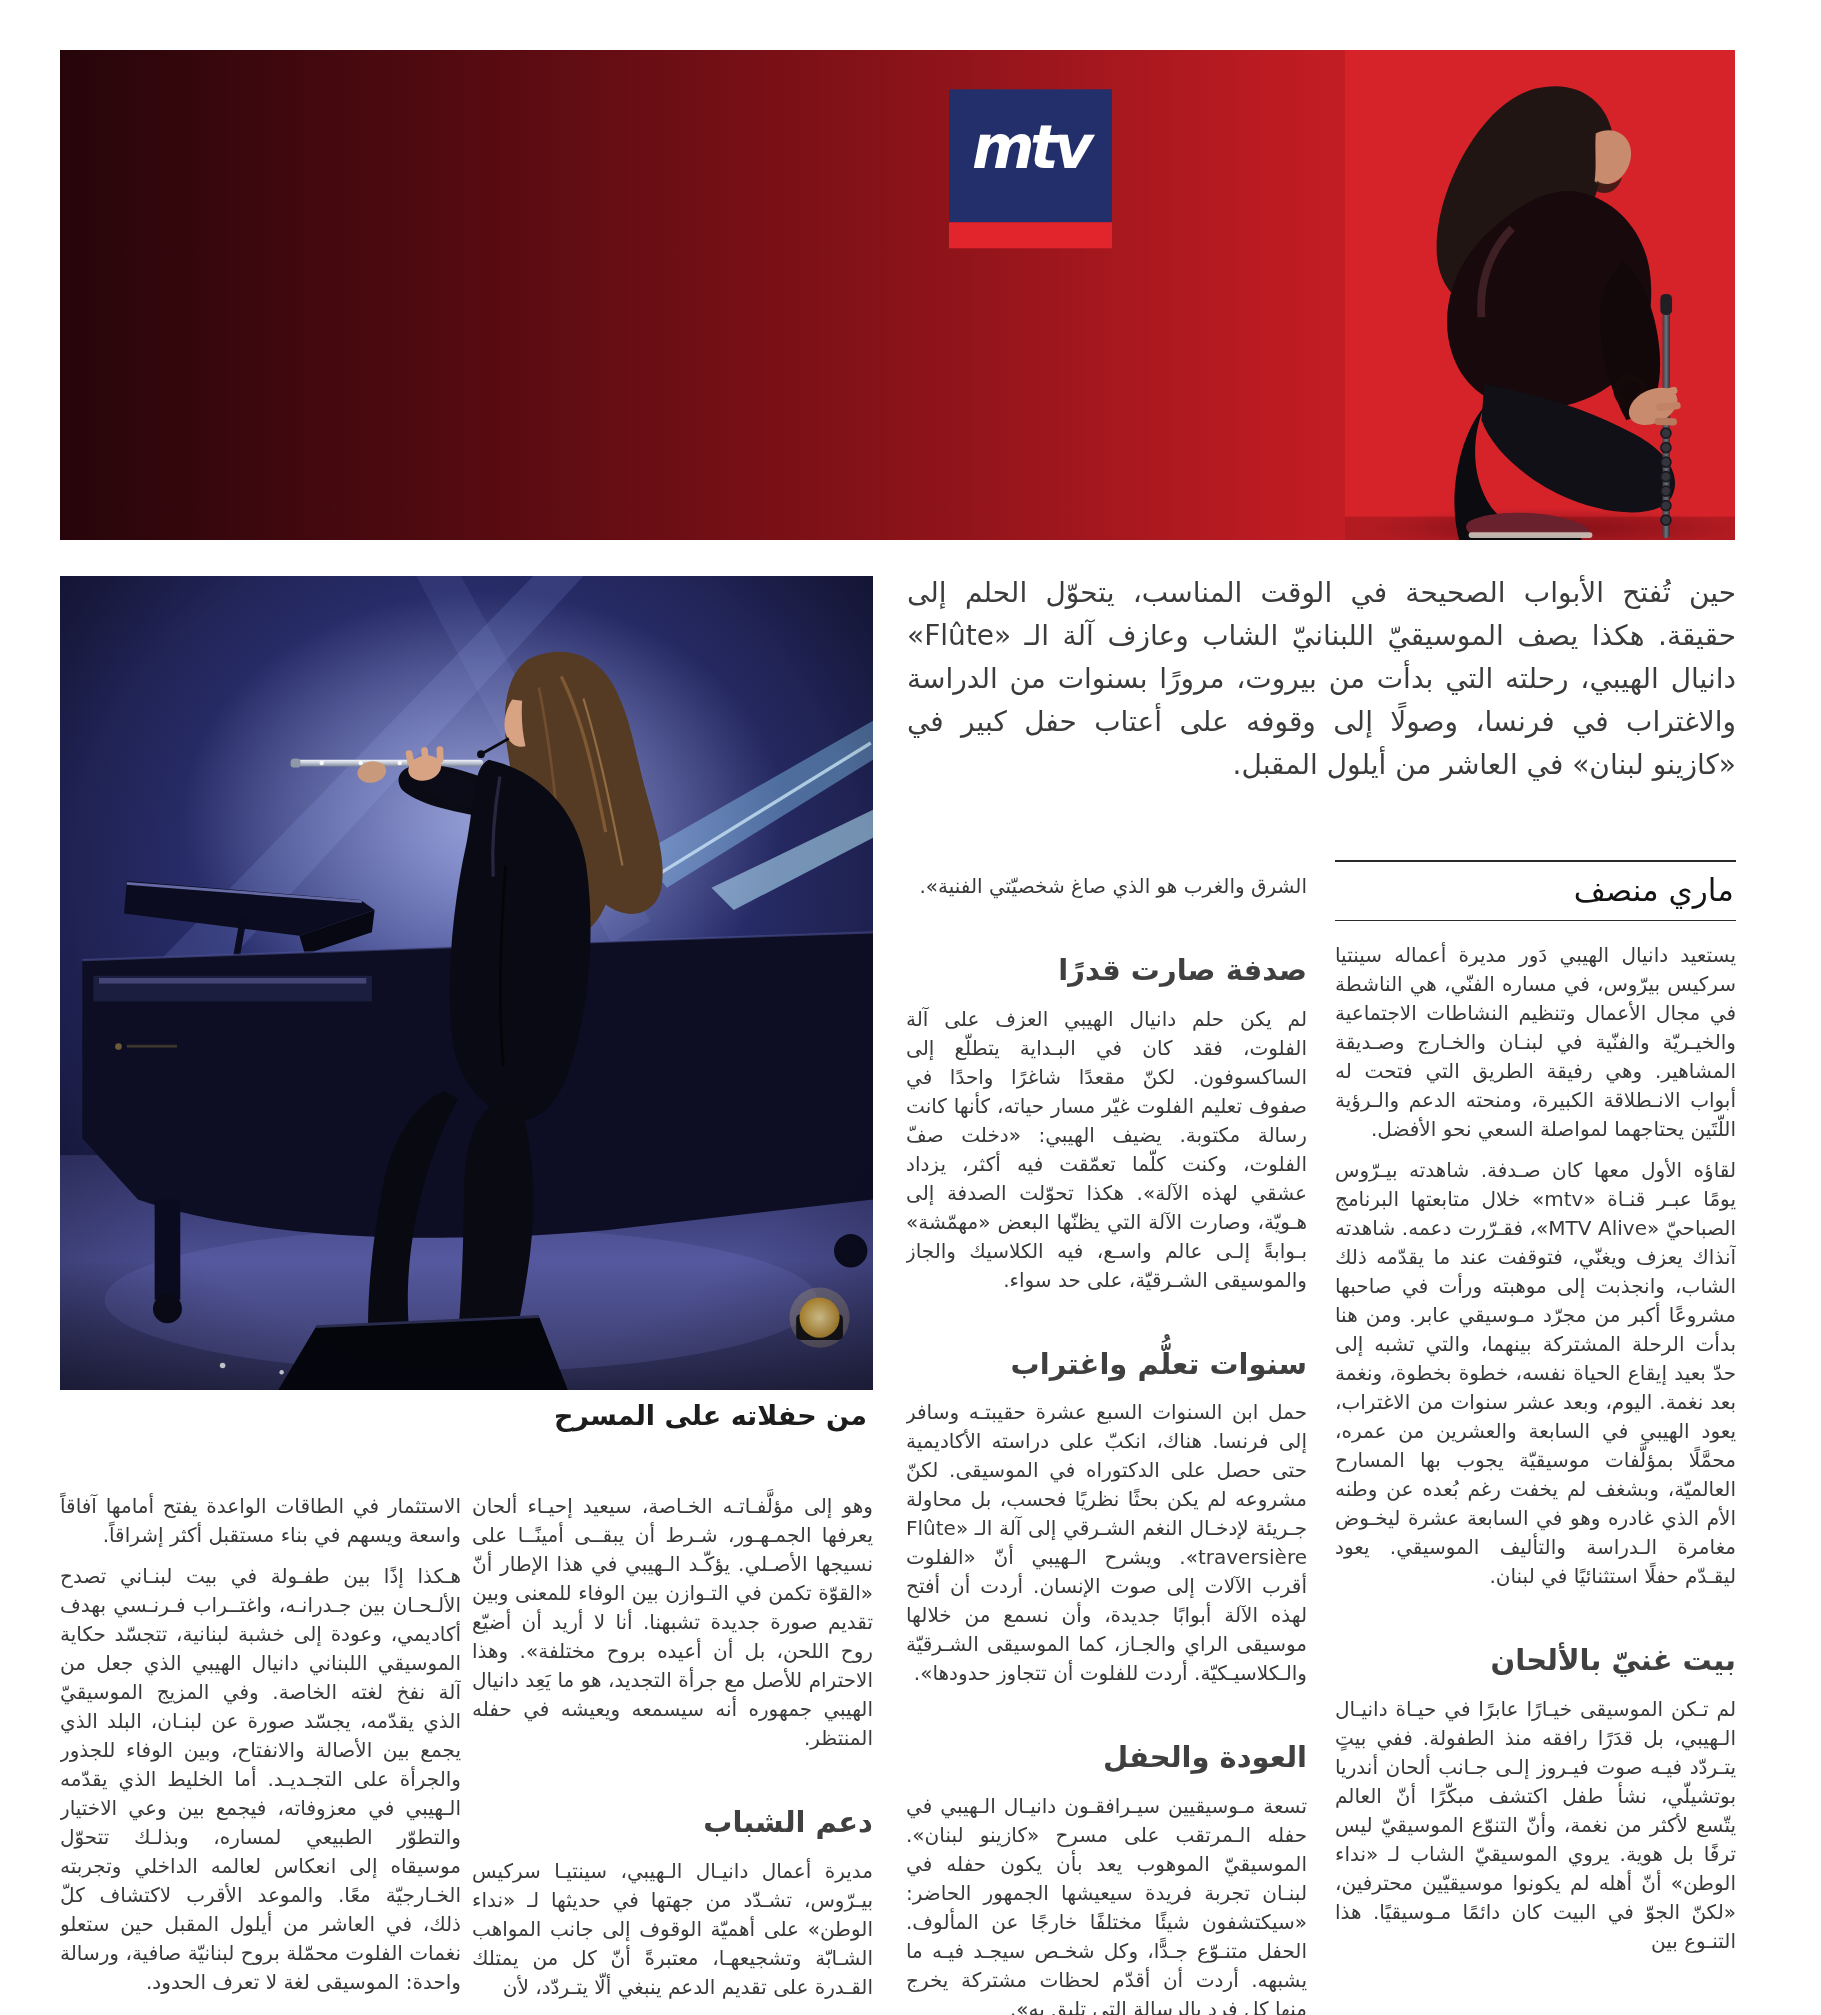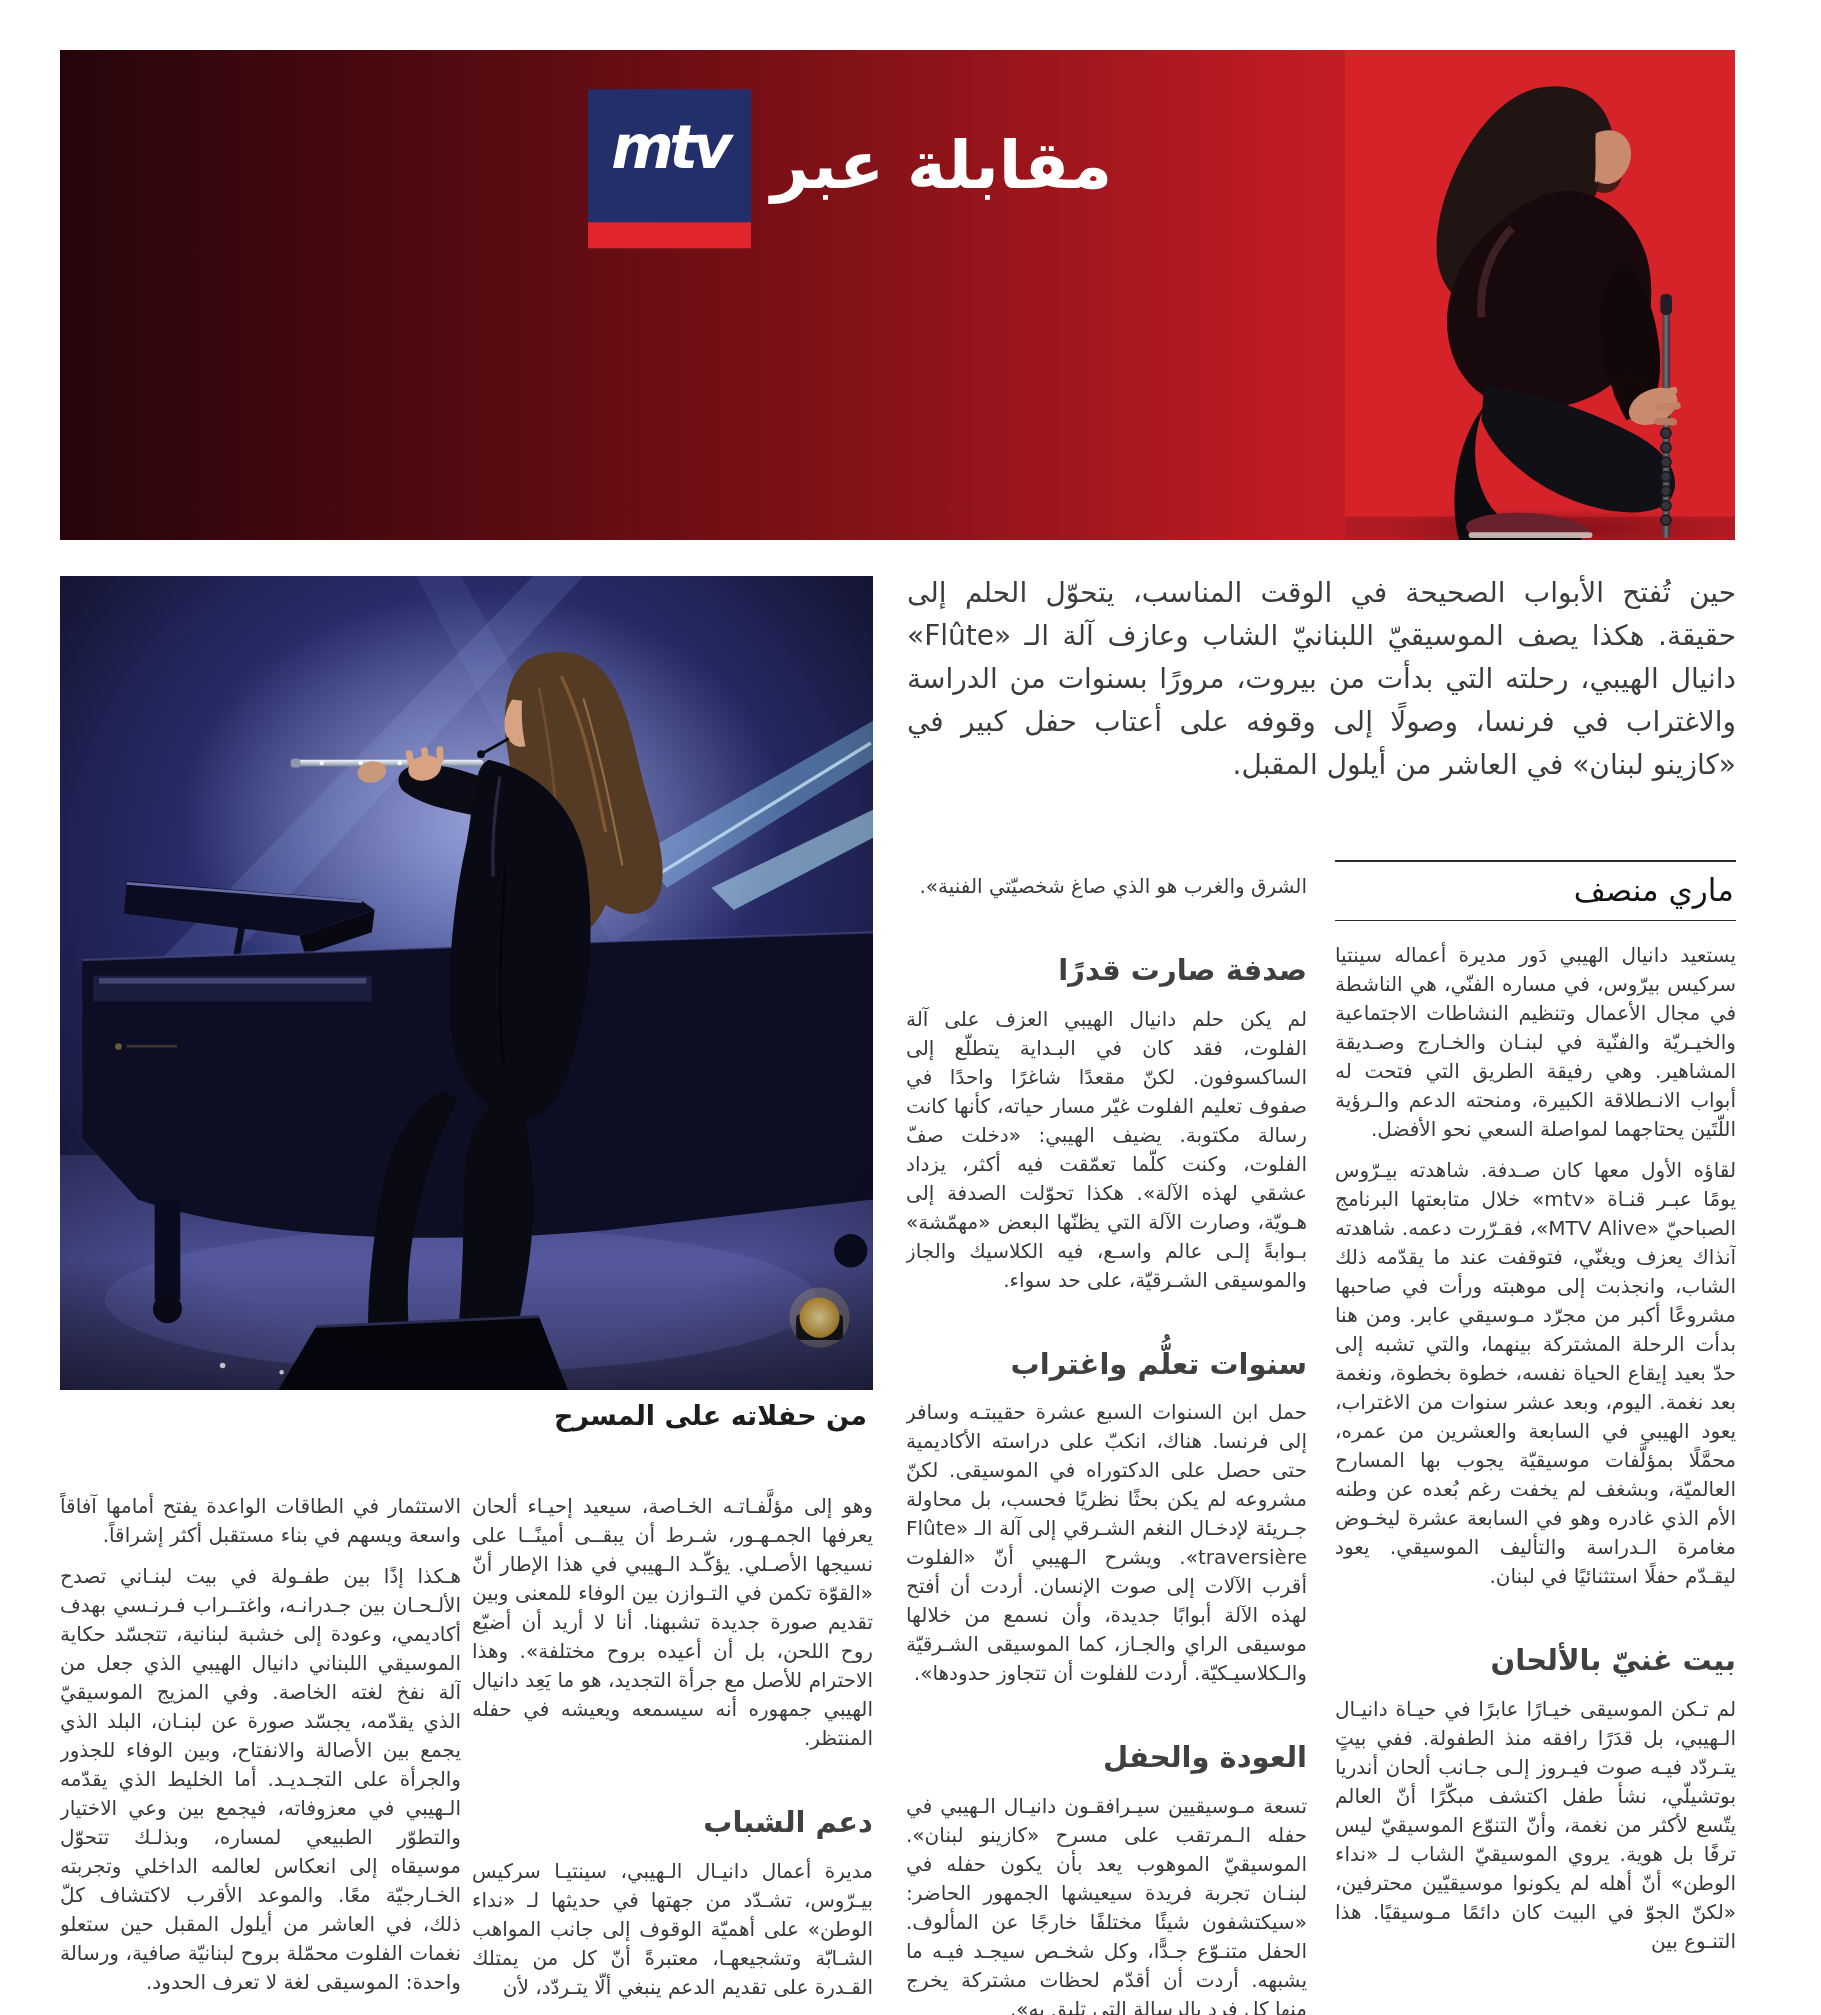--- a/index.html
+++ b/index.html
@@ -91,21 +91,20 @@
         <circle cx="576" cy="844" r="9"></circle>
       </g>
 
       <ellipse cx="553" cy="640" rx="46" ry="30" fill="#c98b6d" transform="rotate(-25 553 640)"></ellipse>
       <rect x="556" y="612" width="40" height="13" rx="6" fill="#c98b6d" transform="rotate(-12 556 612)"></rect>
       <rect x="558" y="636" width="44" height="13" rx="6" fill="#c28264" transform="rotate(-6 558 636)"></rect>
       <rect x="556" y="660" width="40" height="13" rx="6" fill="#b87a5e" transform="rotate(2 556 660)"></rect>
     </svg>
 
     <div class="kicker">
-      <span>مقابلة عبر</span>
       <span class="mtv-logo">
         <span class="mtv-box">mtv</span>
         <span class="mtv-bar"></span>
       </span>
     </div>
 
     <div class="headline">
     </div>
   </div>
 

